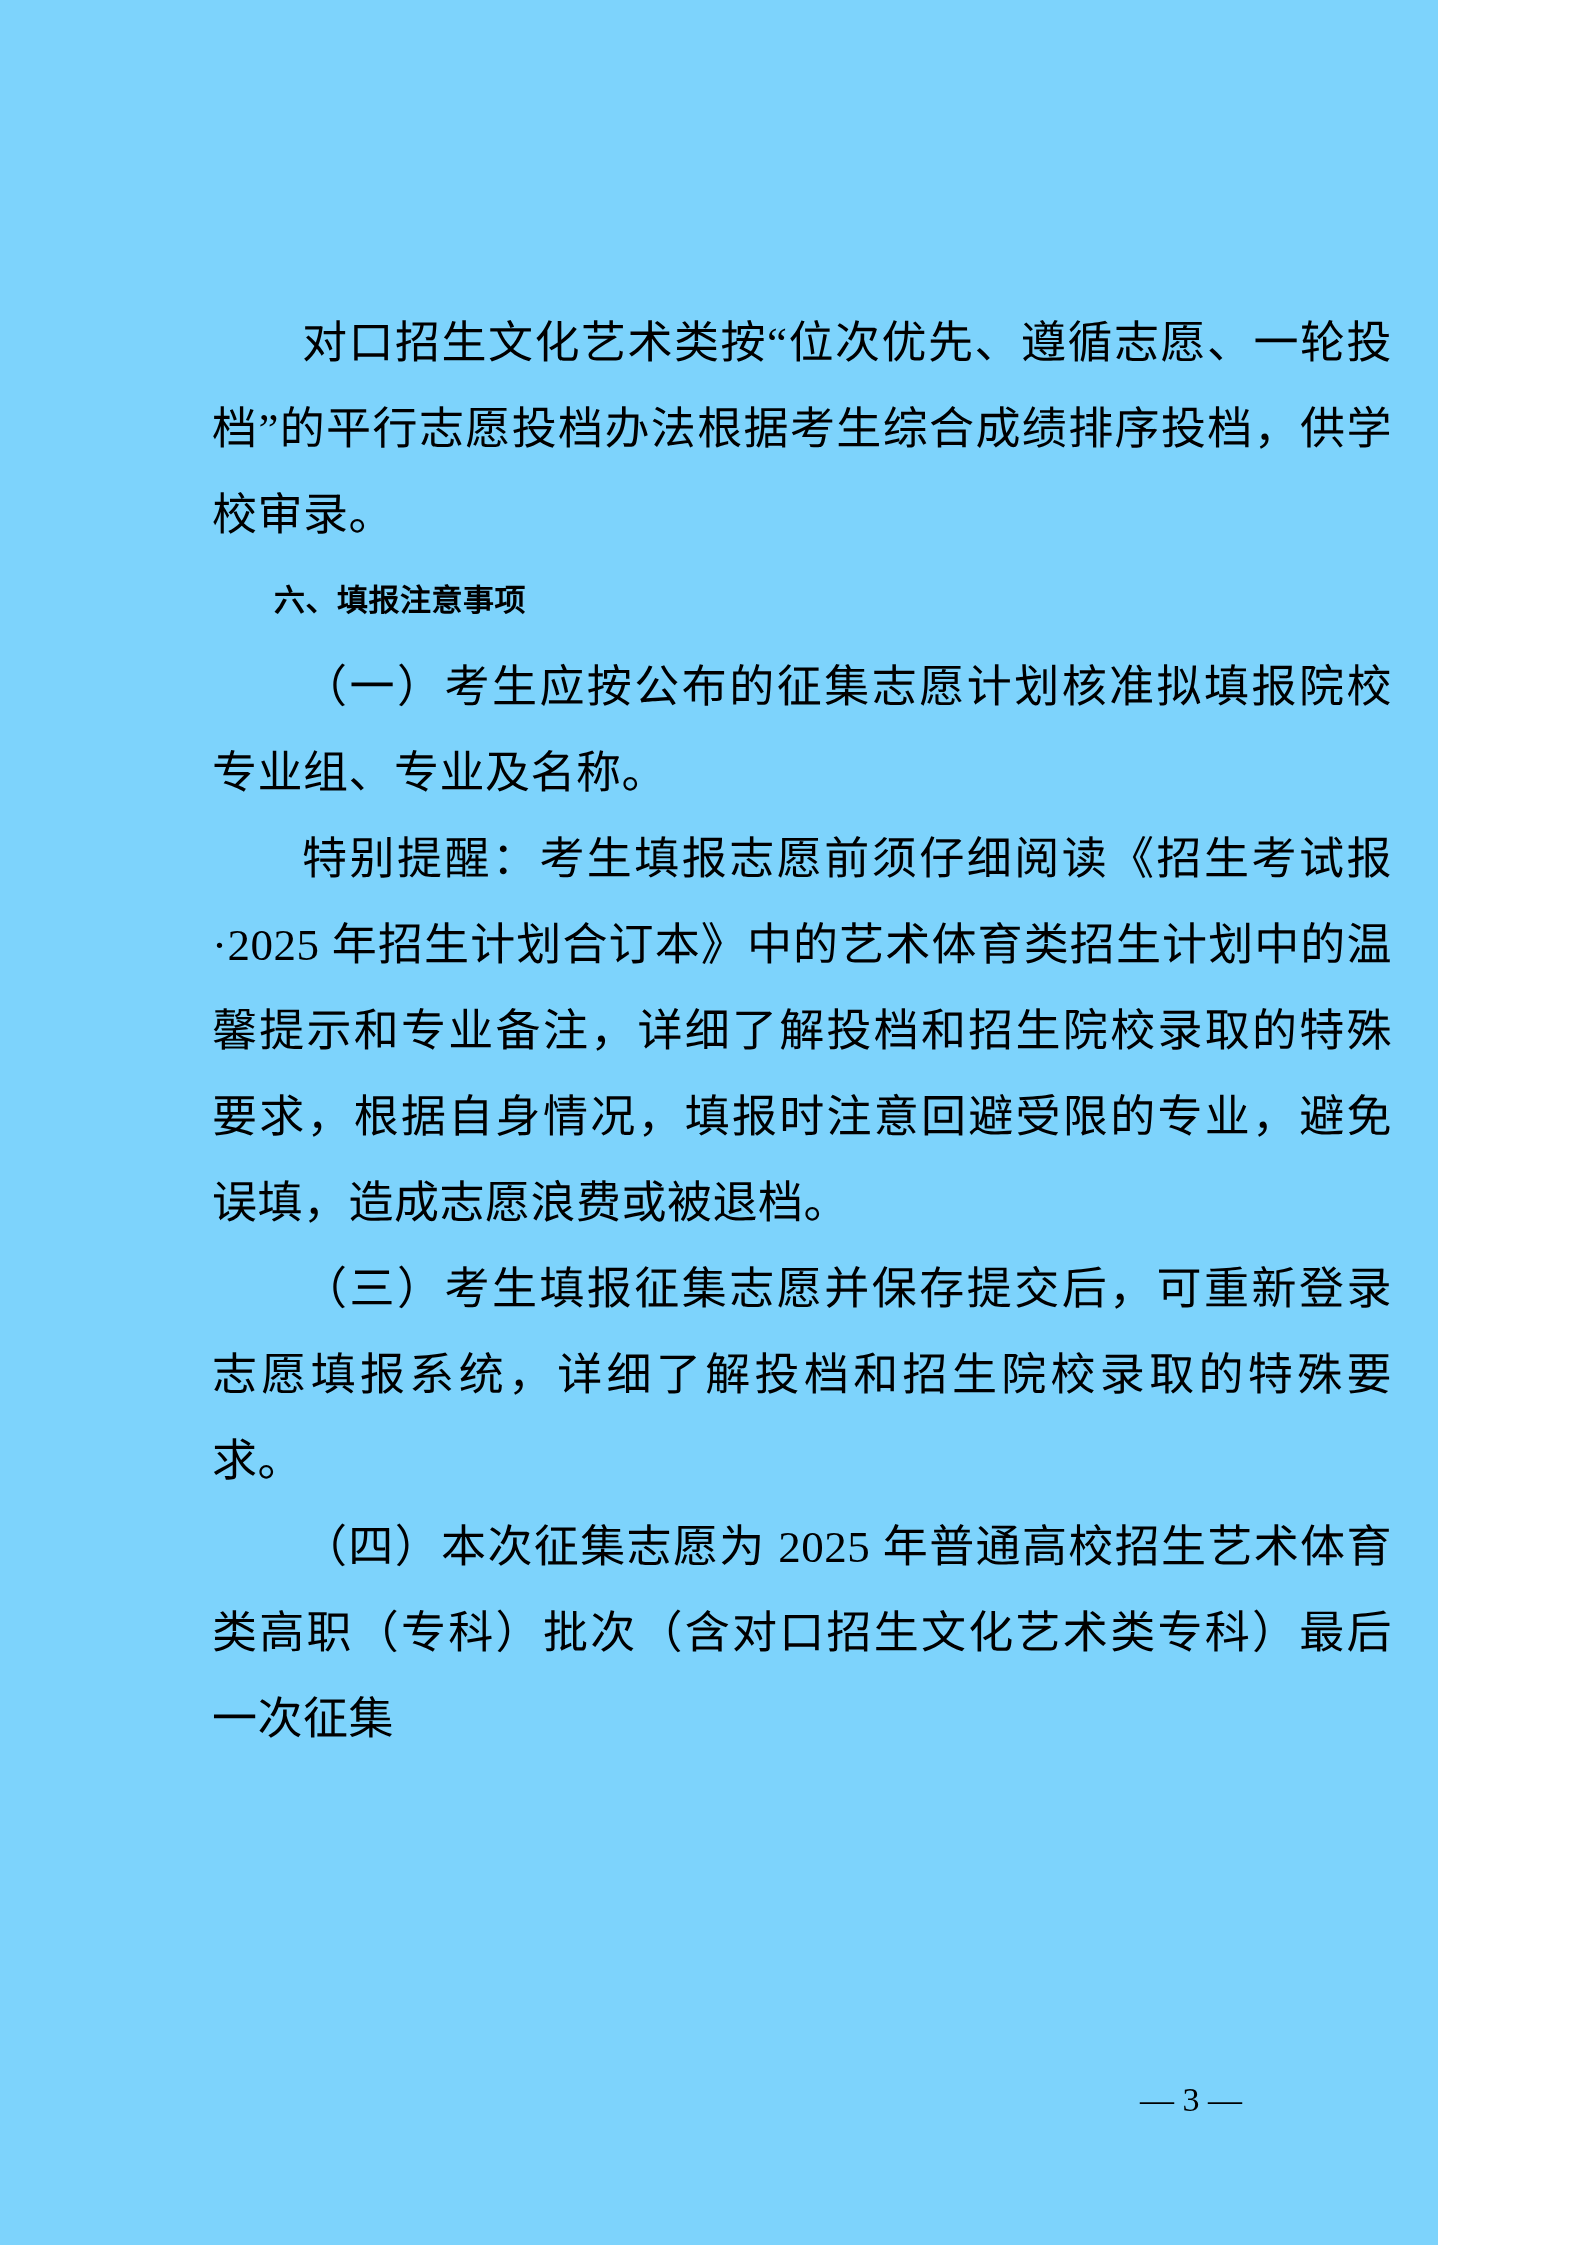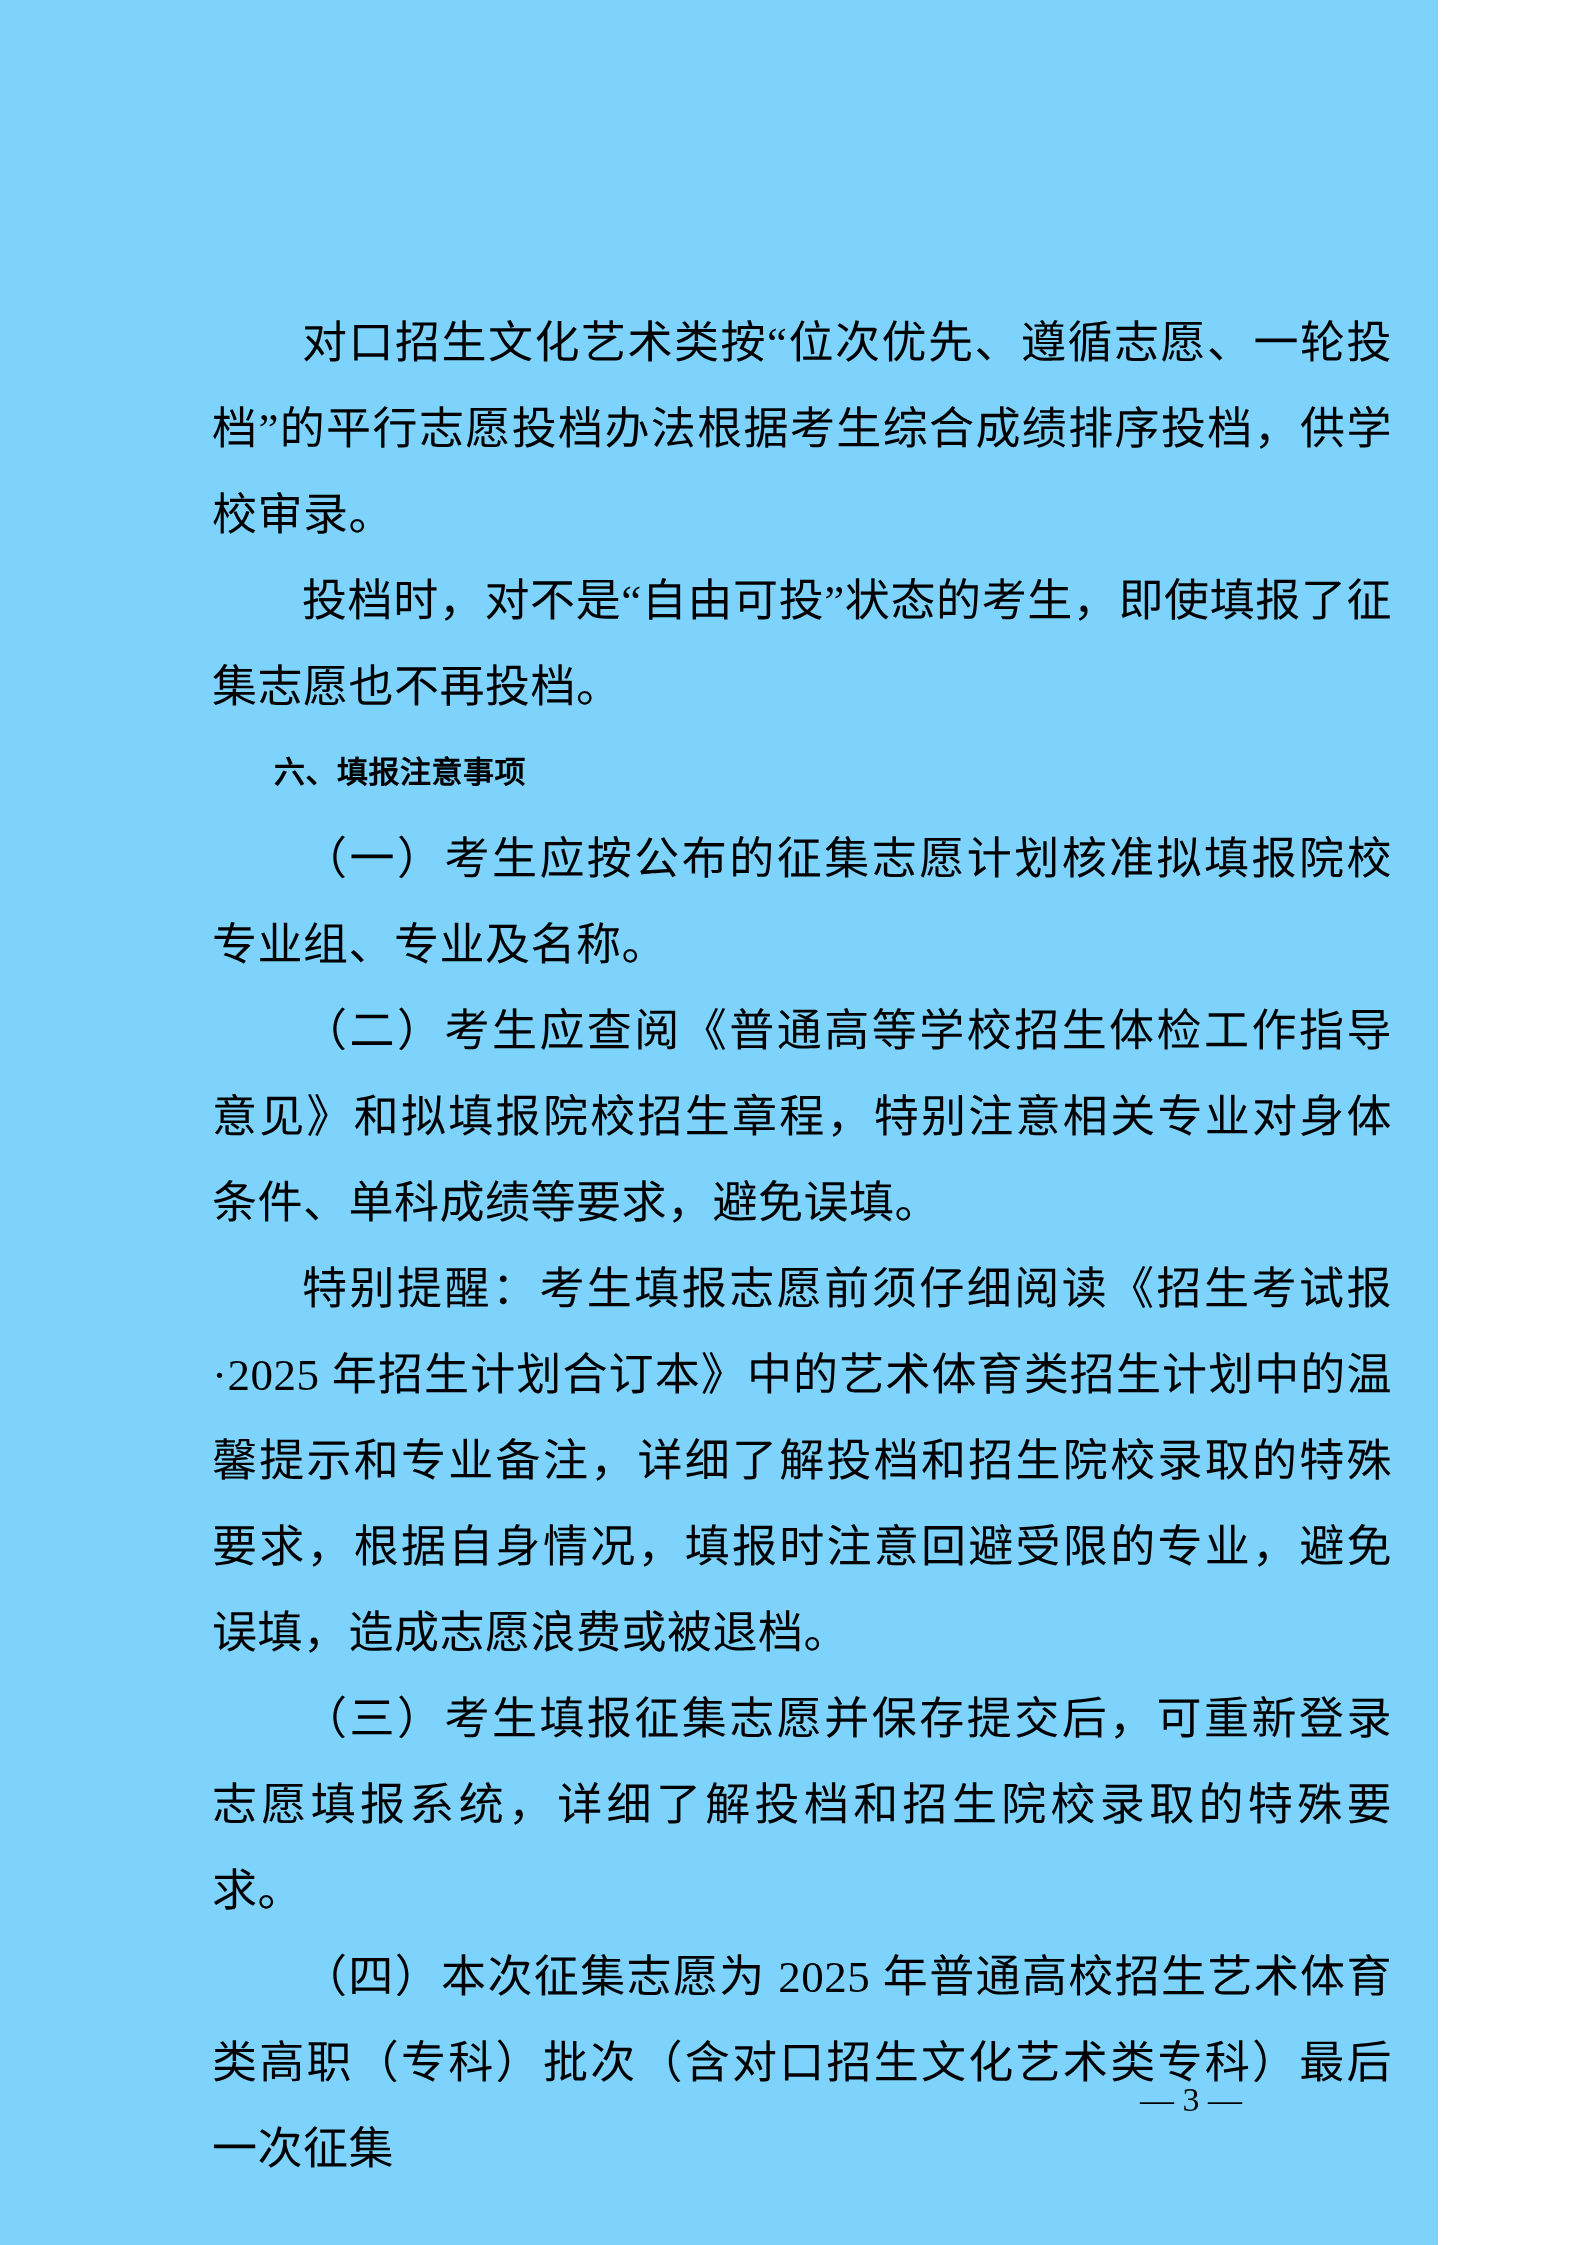--- a/index.html
+++ b/index.html
@@ -52,27 +52,25 @@
   }
 </style>
 </head>
 <body>
 
 <div class="page">
 
   <div class="content">
     <p>对口招生文化艺术类按“位次优先、遵循志愿、一轮投档”的平行志愿投档办法根据考生综合成绩排序投档，供学校审录。</p>
 
-    <p>投档时，对不是“自由可投”状态的考生，即使填报了征集志愿也不再投档。</p>
 
     <h2 class="heading">六、填报注意事项</h2>
 
     <p>（一）考生应按公布的征集志愿计划核准拟填报院校专业组、专业及名称。</p>
 
-    <p>（二）考生应查阅《普通高等学校招生体检工作指导意见》和拟填报院校招生章程，特别注意相关专业对身体条件、单科成绩等要求，避免误填。</p>
 
     <p>特别提醒：考生填报志愿前须仔细阅读《招生考试报·2025 年招生计划合订本》中的艺术体育类招生计划中的温馨提示和专业备注，详细了解投档和招生院校录取的特殊要求，根据自身情况，填报时注意回避受限的专业，避免误填，造成志愿浪费或被退档。</p>
 
     <p>（三）考生填报征集志愿并保存提交后，可重新登录志愿填报系统，详细了解投档和招生院校录取的特殊要求。</p>
 
     <p>（四）本次征集志愿为 2025 年普通高校招生艺术体育类高职（专科）批次（含对口招生文化艺术类专科）最后一次征集</p>
   </div>
 
   <div class="page-number">— 3 —</div>
 

